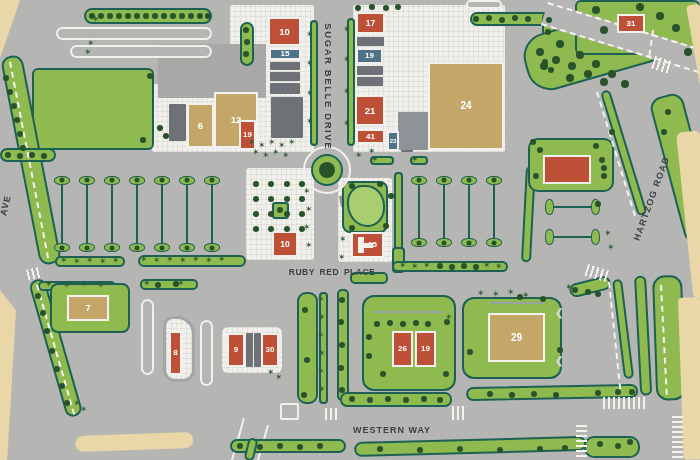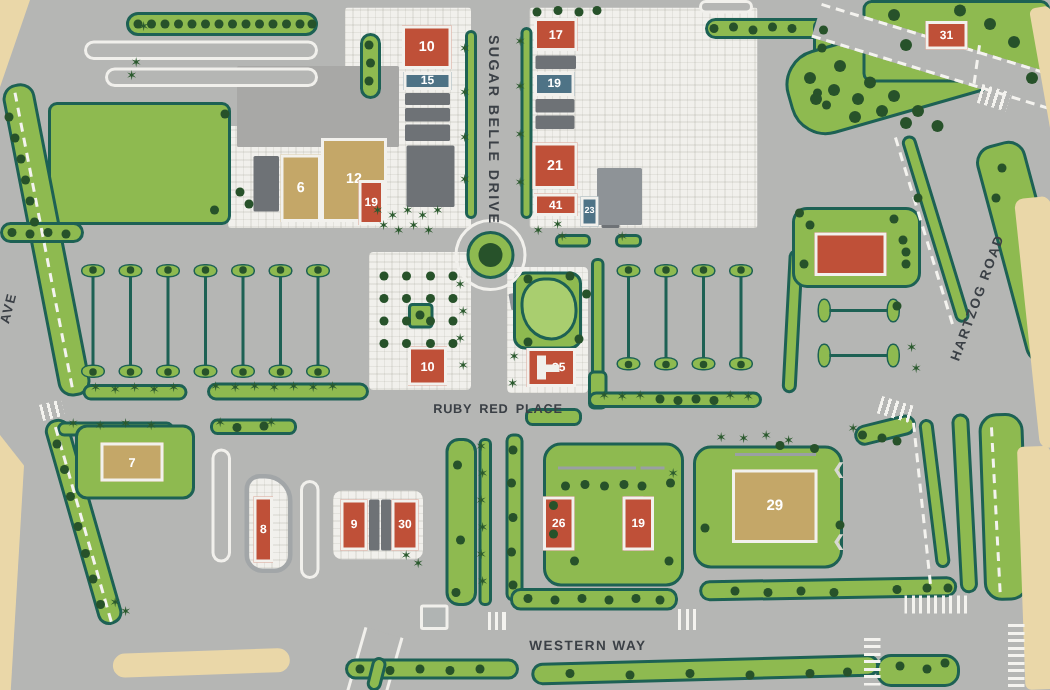--- a/index.html
+++ b/index.html
@@ -253,24 +253,27 @@
     </div>
     <div class="bld t-red" style="left: 355px; top: 95px; width: 30px; height: 31px; font-size: 9.5px;">
       <span>21</span>
     </div>
     <div class="bld t-red" style="left: 356px; top: 129px; width: 29px; height: 15px; font-size: 8px;">
       <span>41</span>
     </div>
     <div class="bld t-blue" style="left: 387px; top: 131px; width: 12px; height: 20px; font-size: 6px;">
       <span>23</span>
     </div>
+    <div class="bld t-tan" style="left: 428px; top: 62px; width: 76px; height: 88px; font-size: 10px;">
+      <span>24</span>
+    </div>
     <div class="bld t-red b25" style="left: 351px; top: 232px; width: 33px; height: 26px; font-size: 8px;">
       <span>25</span>
     </div>
-    <div class="bld t-red" style="left: 362px; top: 331px; width: 21px; height: 36px; font-size: 8px;">
+    <div class="bld t-red" style="left: 392px; top: 331px; width: 21px; height: 36px; font-size: 8px;">
       <span>26</span>
     </div>
     <div class="bld t-blue" style="left: 416px; top: 331px; width: 13px; height: 36px; font-size: 8px;">
       <span>27</span>
     </div>
     <div class="bld t-red" style="left: 415px; top: 331px; width: 21px; height: 36px; font-size: 8px;">
       <span>19</span>
     </div>
     <div class="bld t-tan" style="left: 488px; top: 313px; width: 57px; height: 49px; font-size: 10px;">
       <span>29</span>

